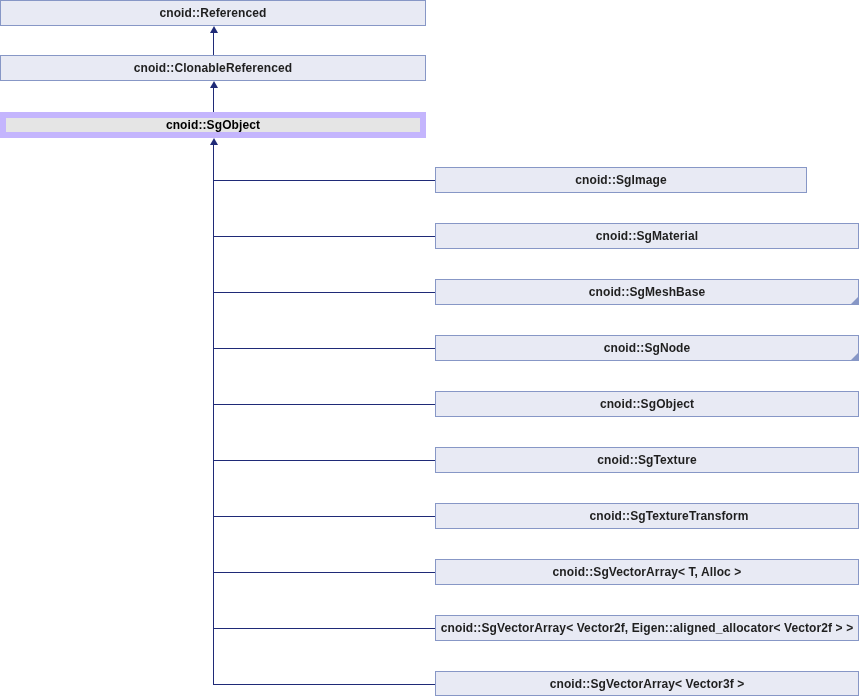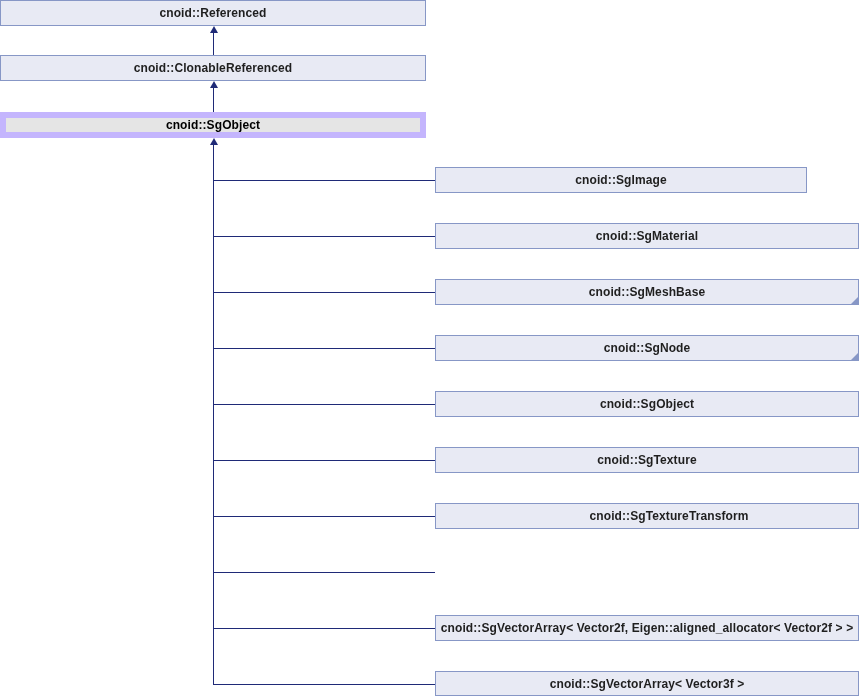--- a/index.html
+++ b/index.html
@@ -139,20 +139,23 @@
   </div>
 
   <div class="node" style="left:435px; top:447px; width:424px; height:26px;">
     <span class="label">cnoid::SgTexture</span>
   </div>
 
   <div class="node" style="left:435px; top:503px; width:424px; height:26px;padding-left:44px;">
     <span class="label">cnoid::SgTextureTransform</span>
   </div>
 
+  <div class="node" style="left:435px; top:559px; width:424px; height:26px;">
+    <span class="label">cnoid::SgVectorArray&lt; T, Alloc &gt;</span>
+  </div>
 
   <div class="node" style="left:435px; top:615px; width:424px; height:26px;">
     <span class="label">cnoid::SgVectorArray&lt; Vector2f, Eigen::aligned_allocator&lt; Vector2f &gt; &gt;</span>
   </div>
 
   <div class="node" style="left:435px; top:671px; width:424px; height:25px;">
     <span class="label">cnoid::SgVectorArray&lt; Vector3f &gt;</span>
   </div>
 
 </div>

